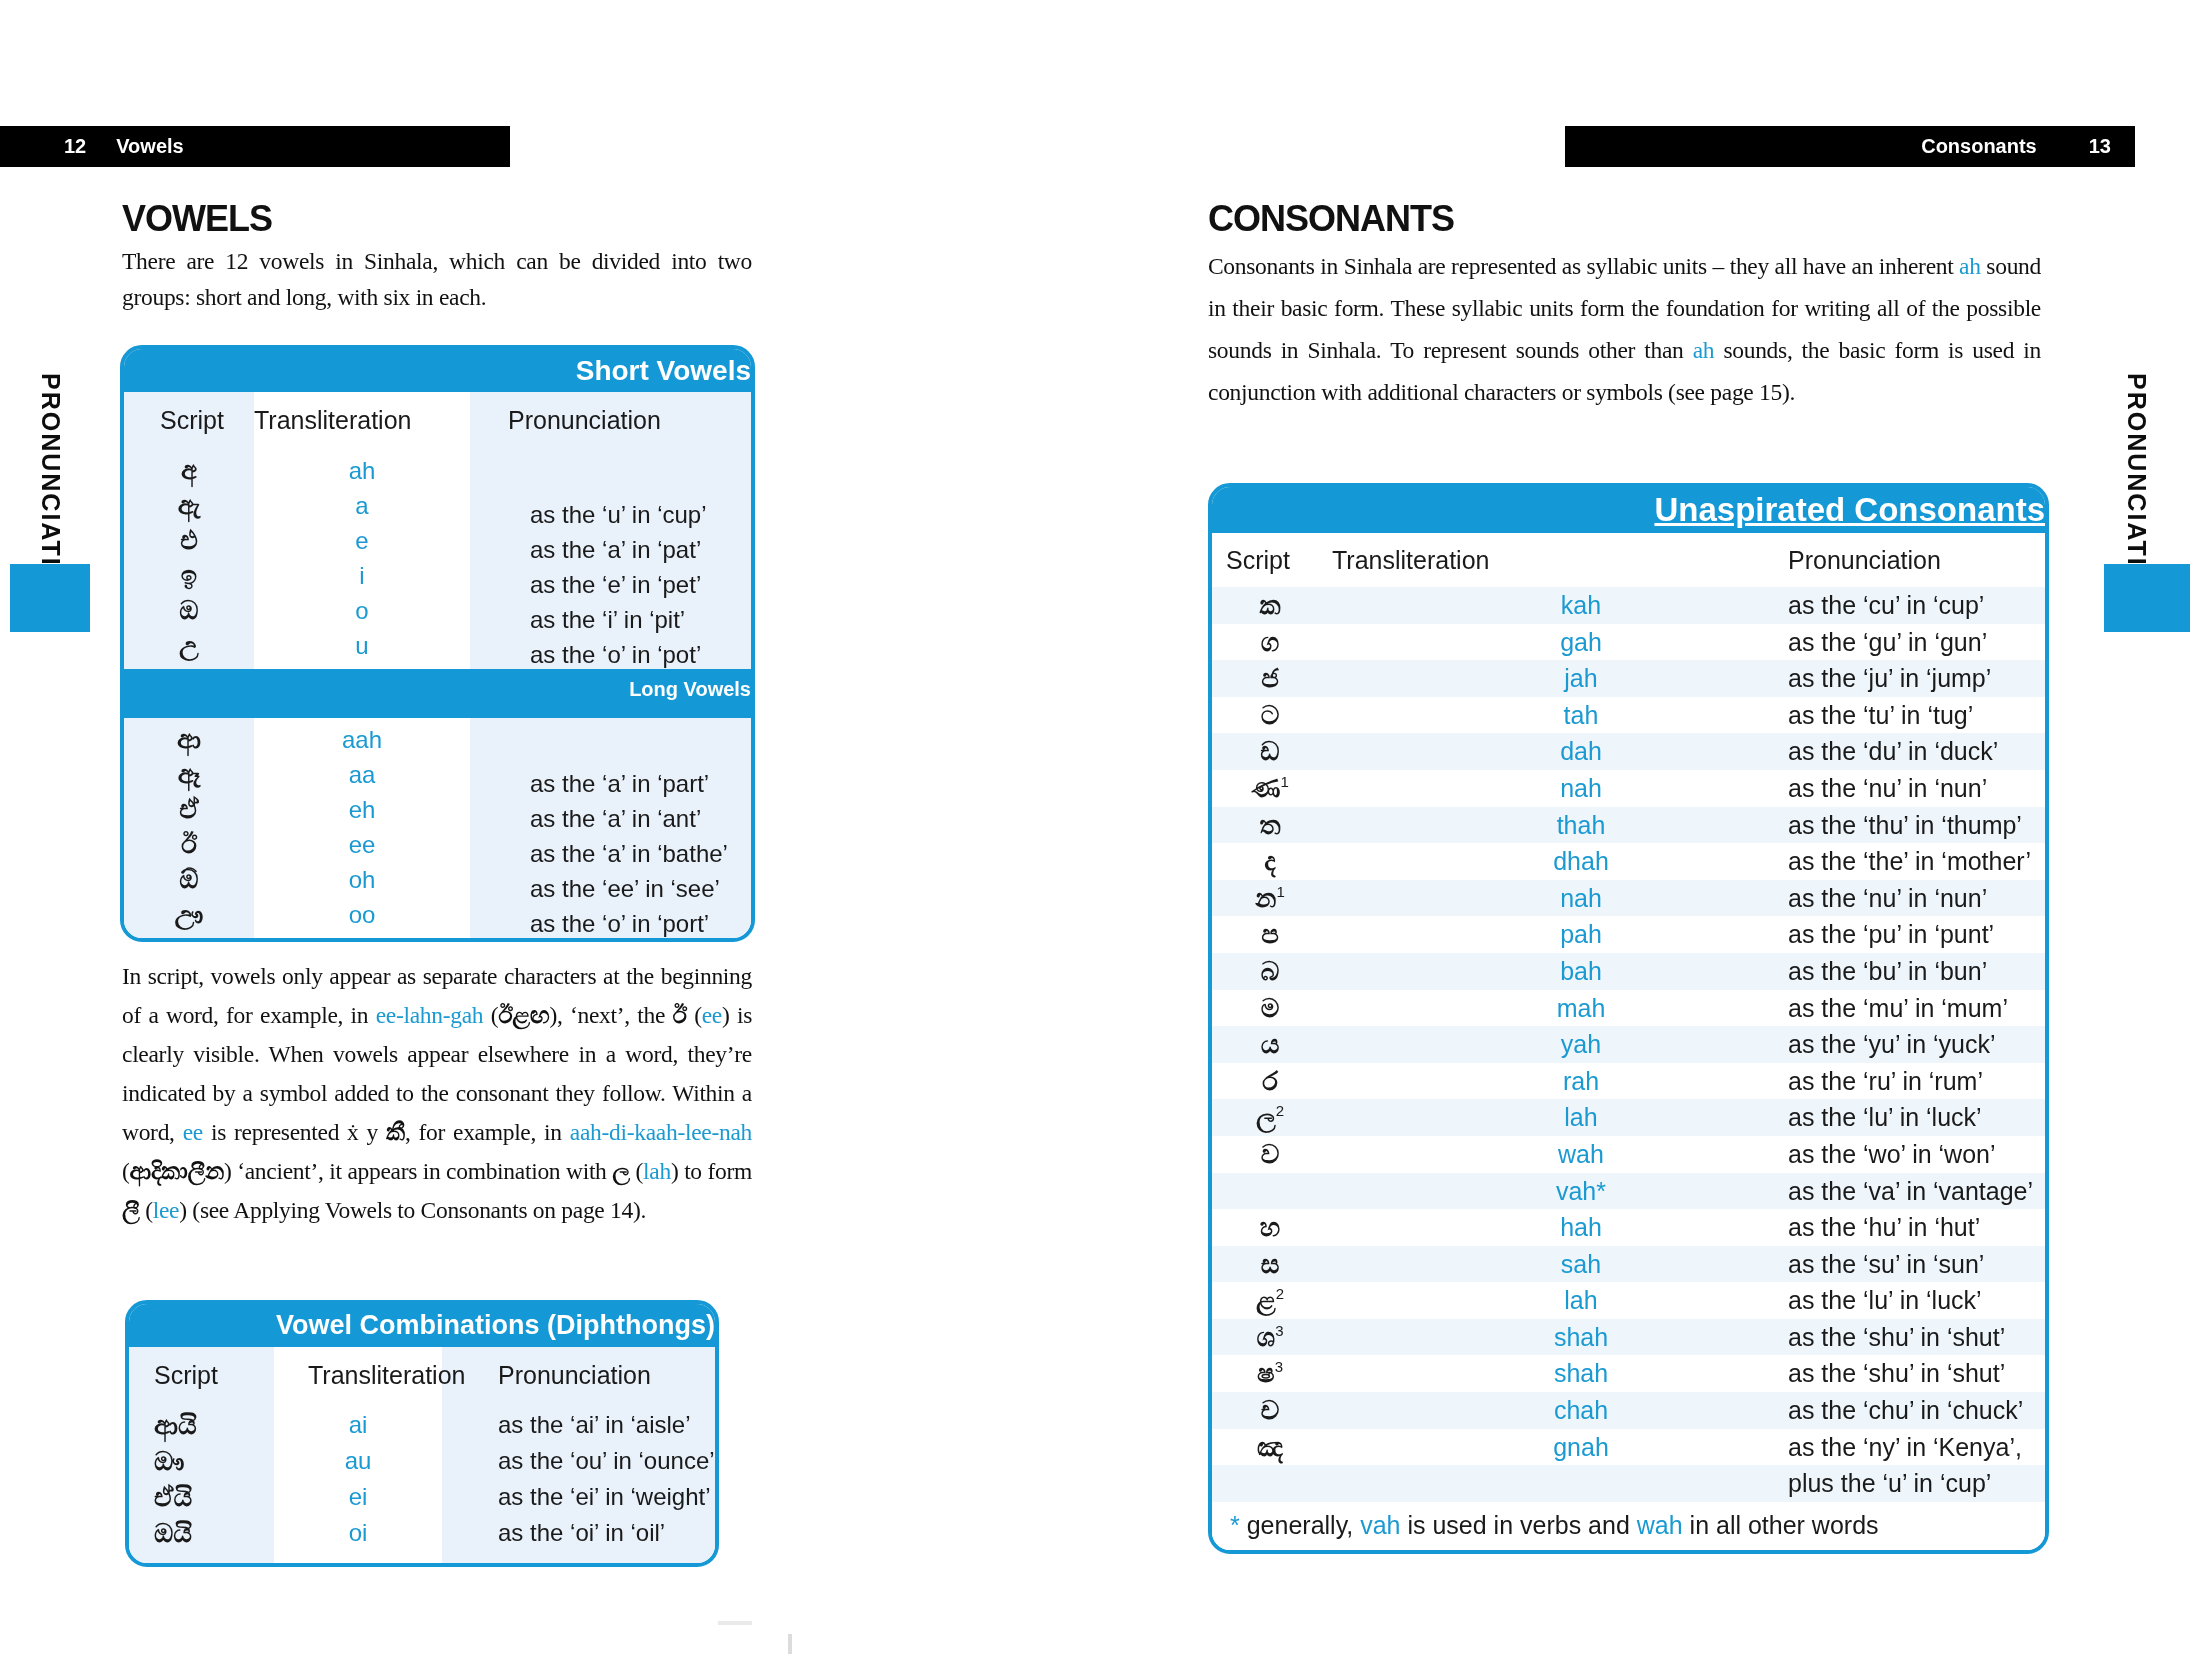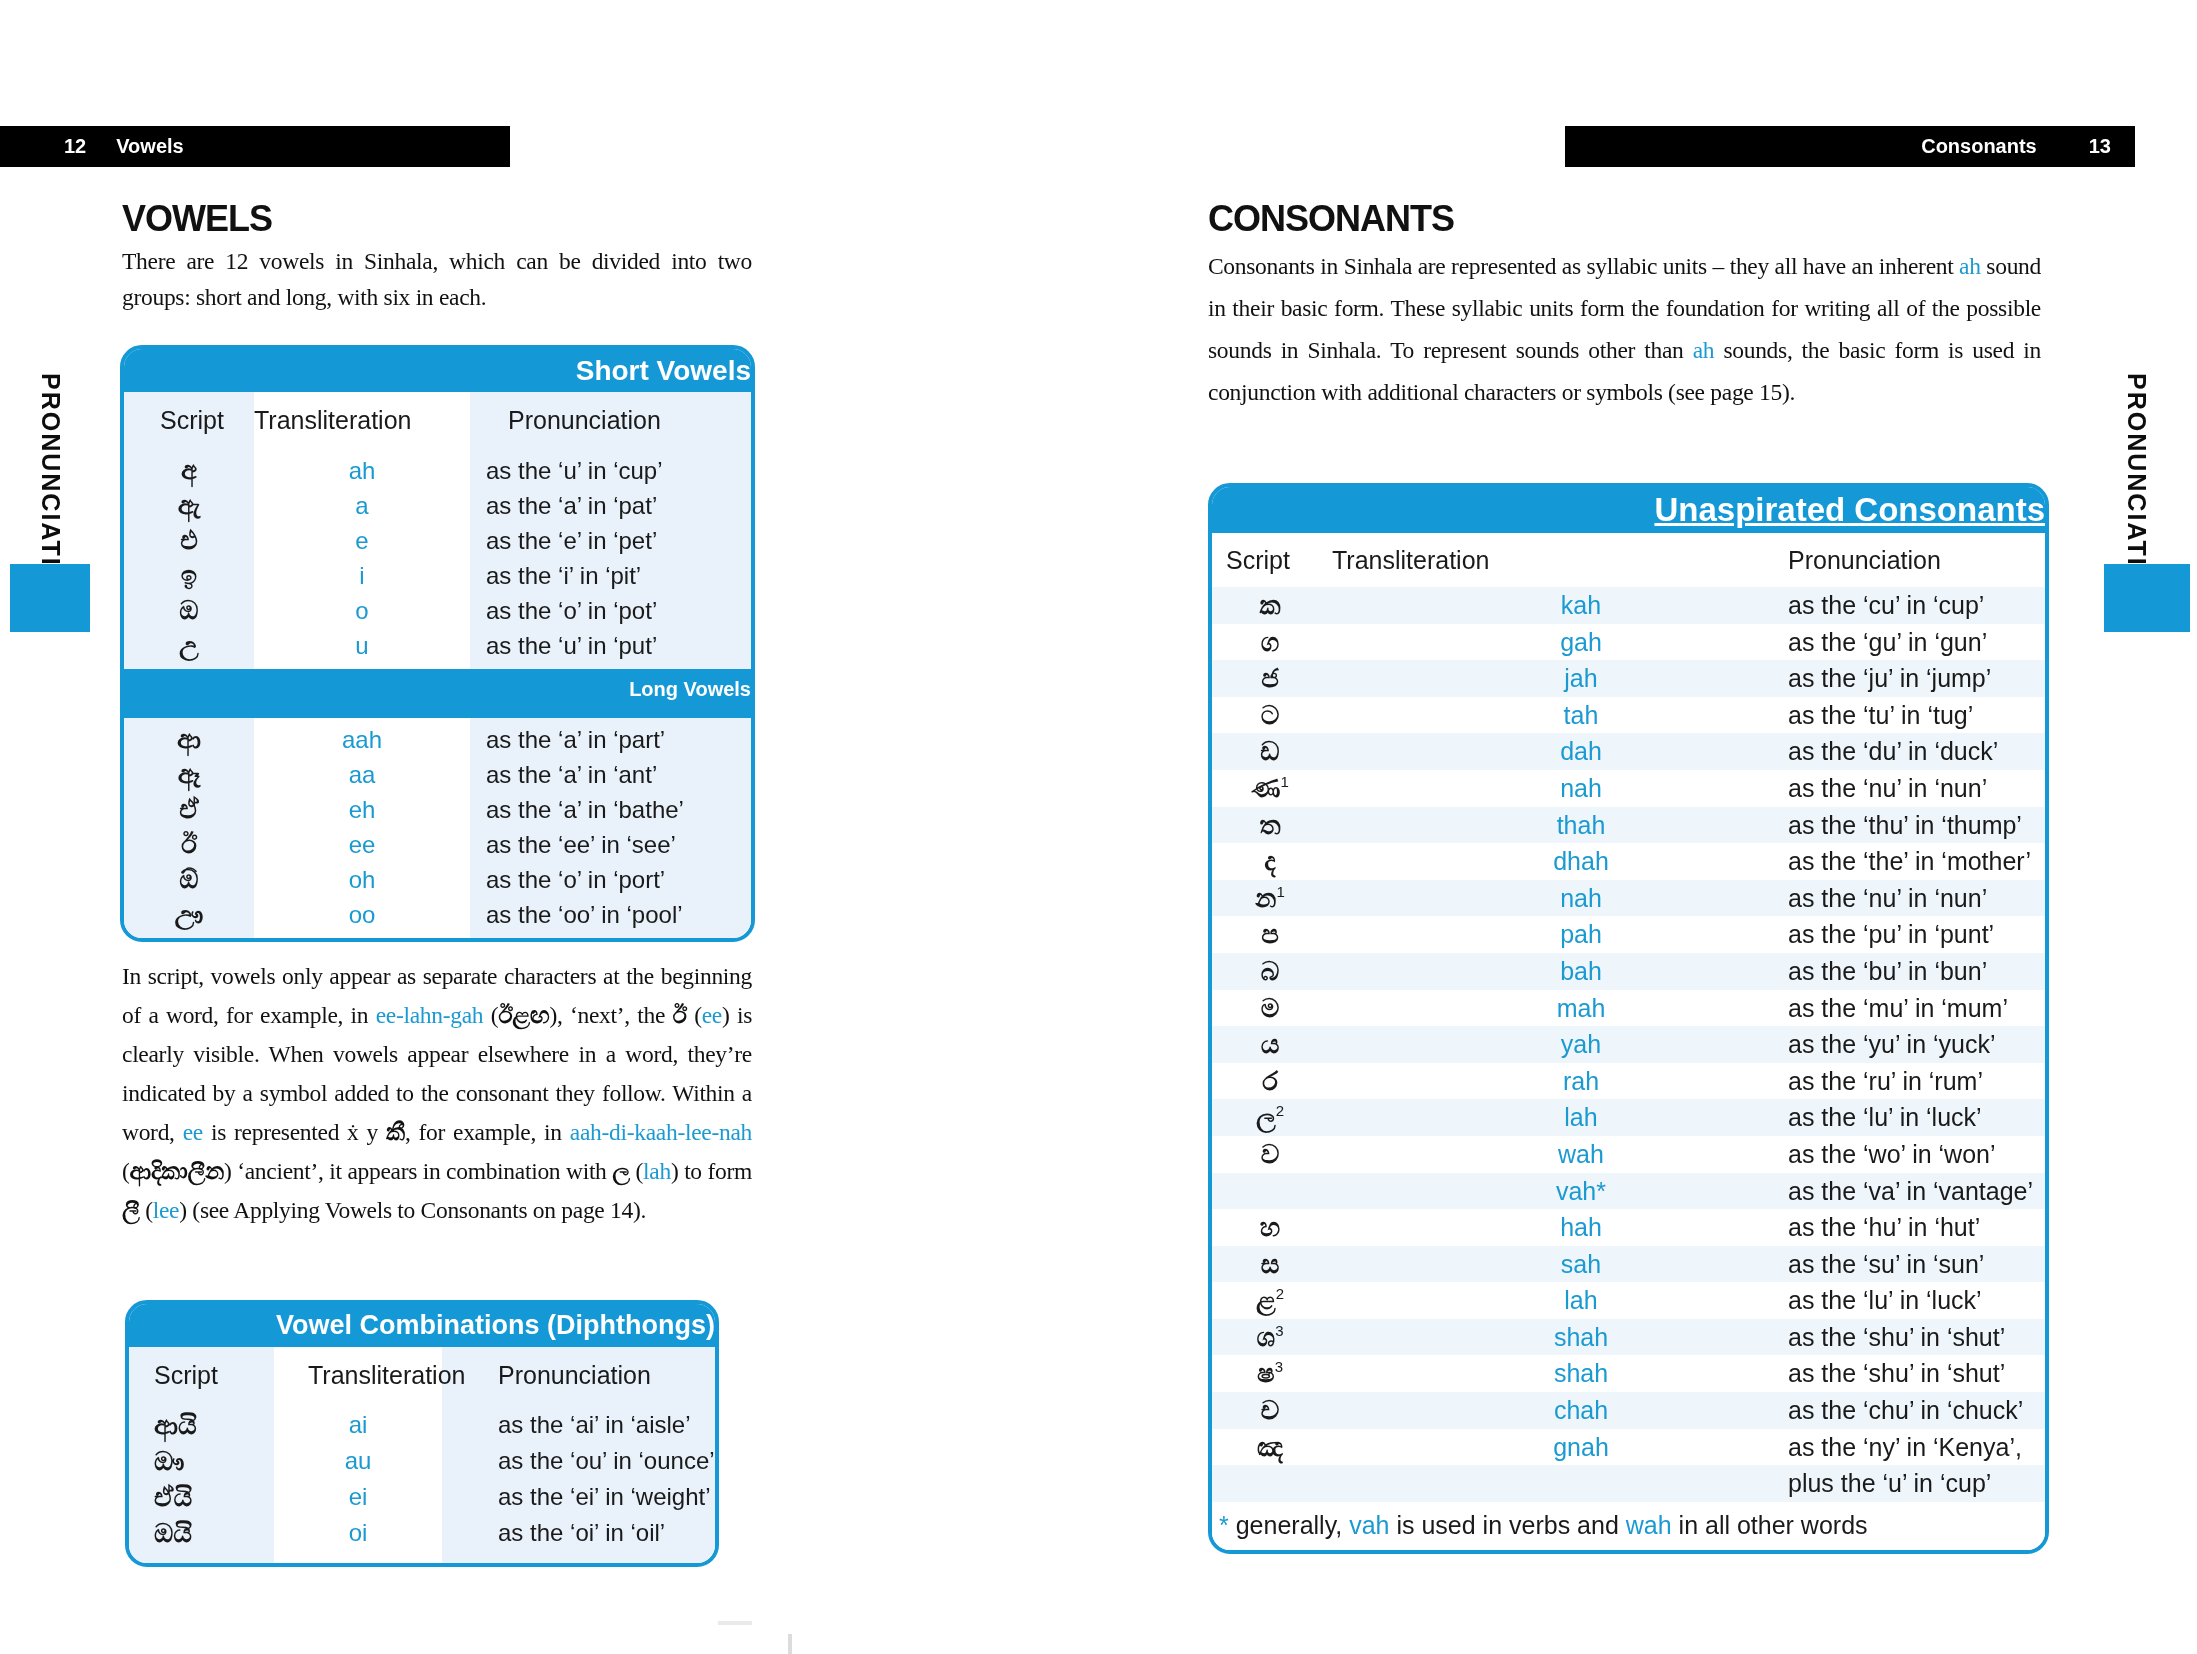--- a/index.html
+++ b/index.html
@@ -50,21 +50,21 @@
   
   #vtable{left:120px;top:345px;width:627px;}
   #vtable .ttl{height:43px;line-height:43px;font-size:28px;}
   #vtable .ttl.mid{height:49px;line-height:41px;font-size:20px;}
   #vtable .hdr-row,#vtable .t-row{grid-template-columns:130px 216px 1fr;}
   #vtable .hdr-row{height:57px;}
   #vtable .hdr-row .h1{padding-left:36px;}
   #vtable .hdr-row .h3{padding-left:38px;}
   #vtable .t-row{height:35px;line-height:35px;font-size:24px;}
   #vtable .cell.c1{font-size:26px;}
-  #vtable .cell.c3{padding-left:16px;white-space:nowrap;}
+  #vtable .cell.c3{padding-left:60px;white-space:nowrap;margin-top:44px;}
   #vtable .rows{padding:4px 0 6px;}
   #vtable .colbg.a{left:0;width:130px;}
   #vtable .colbg.b{left:346px;right:0;}
 
   
   #dtable{left:125px;top:1300px;width:586px;}
   #dtable .ttl{height:43px;line-height:43px;font-size:27px;}
   #dtable .hdr-row,#dtable .t-row{grid-template-columns:145px 168px 1fr;}
   #dtable .hdr-row{height:56px;}
   #dtable .hdr-row .h1{padding-left:25px;text-align:left;}
@@ -82,21 +82,21 @@
   #ctable .hdr-row,#ctable .t-row{grid-template-columns:116px 380px 1fr;}
   #ctable .hdr-row{height:54px;}
   #ctable .hdr-row .h1{padding-left:14px;text-align:left;}
   #ctable .hdr-row .h2{text-align:left;padding-left:4px;}
   #ctable .hdr-row .h3{padding-left:80px;}
   #ctable .t-row{height:36.6px;line-height:36.6px;font-size:25px;}
   #ctable .cell.c1{font-size:26px;}
   #ctable .cell.c2{text-align:center;padding-left:126px;}
   #ctable .cell.c3{padding-left:80px;white-space:nowrap;}
   #ctable .t-row.stripe{background:var(--stripe);}
-  #ctable .footnote{height:48px;line-height:46px;padding-left:7px;font-size:25px;background:#fff;}
+  #ctable .footnote{height:48px;line-height:46px;padding-left:18px;font-size:25px;background:#fff;}
 
   
   .artifact{position:absolute;}
   #artifact1{left:718px;top:1621px;width:34px;height:4px;background:#e9e9e9;}
   #artifact2{left:788px;top:1634px;width:4px;height:20px;background:#dcdcdc;}
 </style>
 </head>
 <body>
 
 <div id="canvas">

